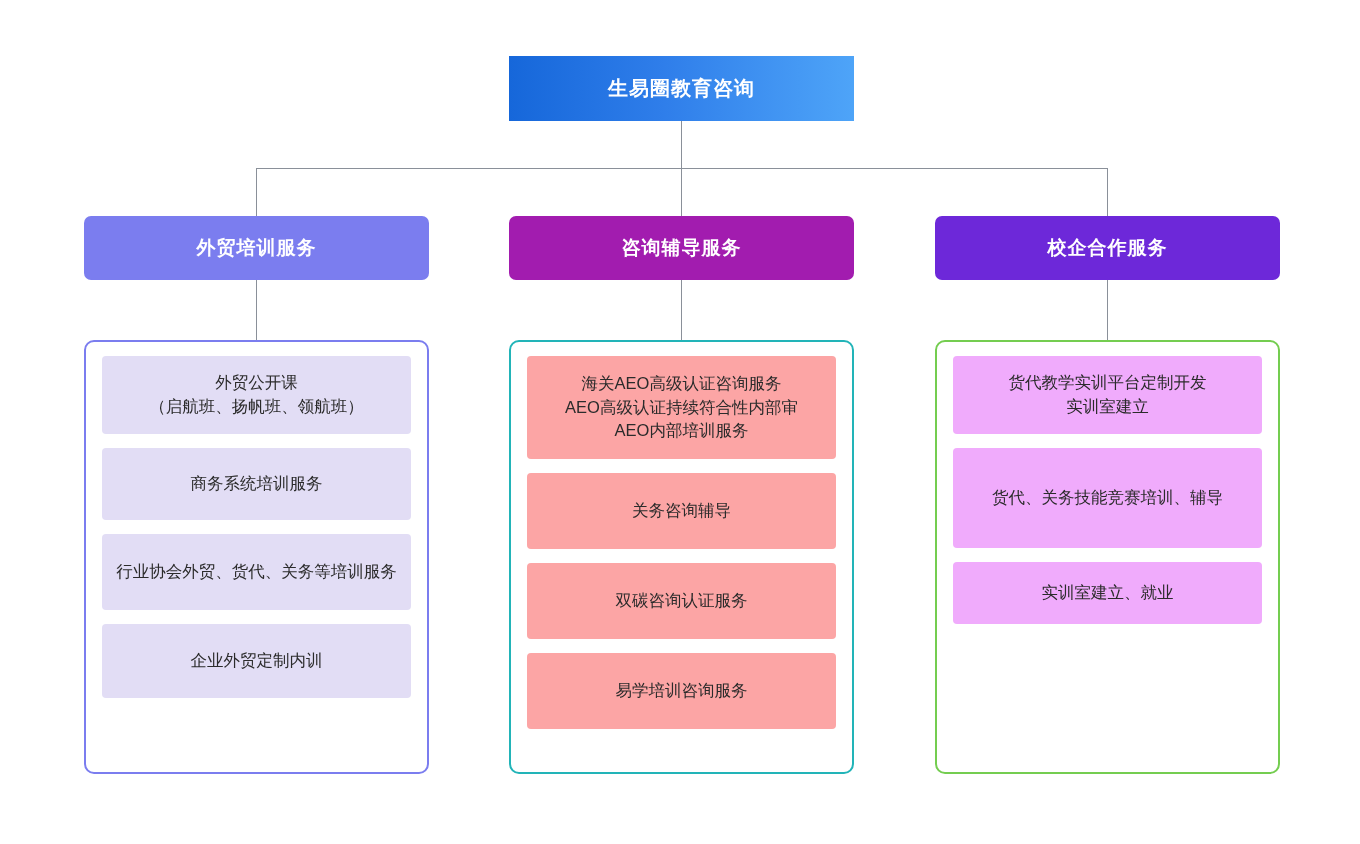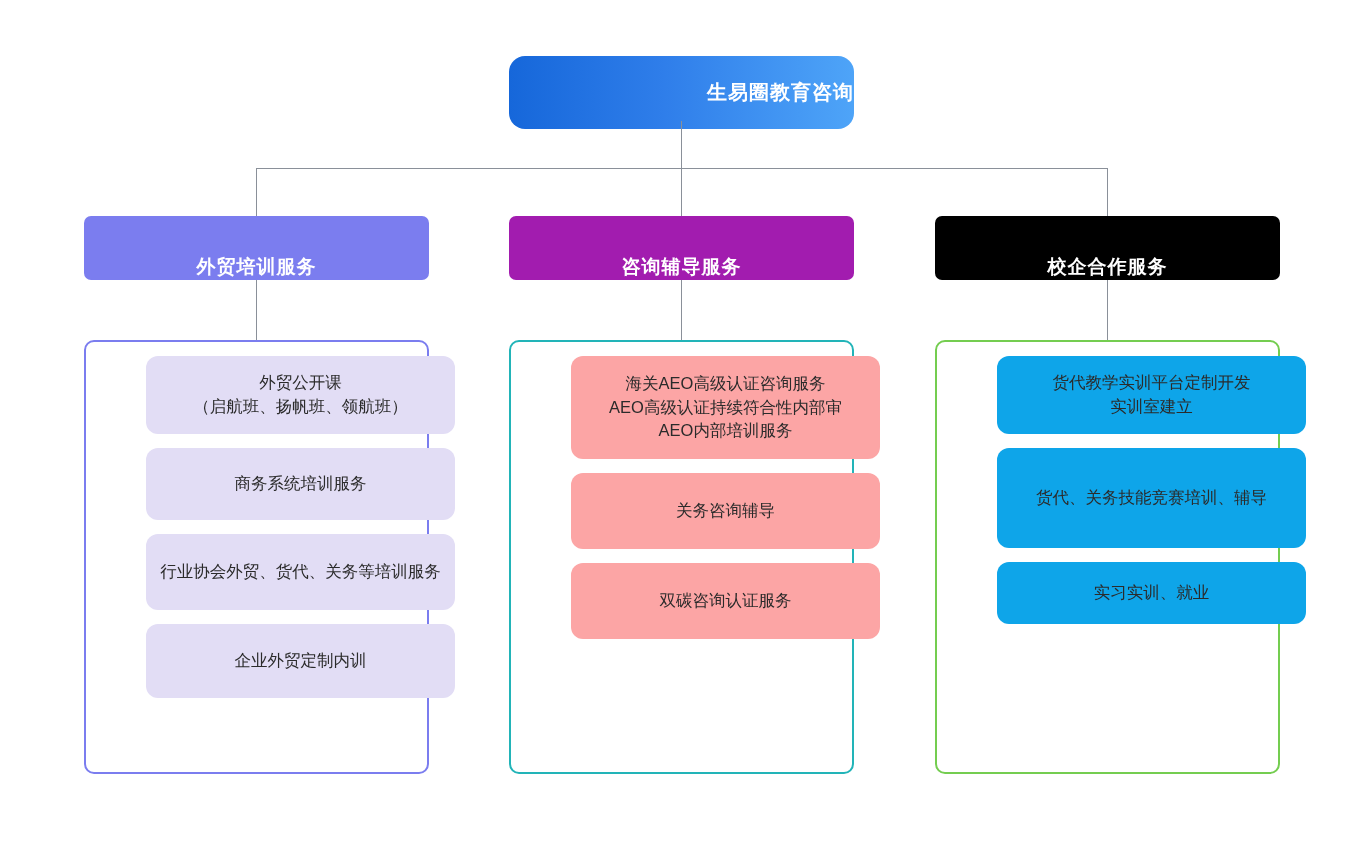--- a/index.html
+++ b/index.html
@@ -16,25 +16,25 @@
     height: 844px;
     background: #ffffff;
   }
 
   
   .root-node {
     position: absolute;
     left: 509px;
     top: 56px;
     width: 345px;
-    height: 73px;
-    border-radius: 16px;
+    height: 65px;
+    border-radius: 0;
     display: flex;
     align-items: center;
-    justify-content: flex-end;
+    justify-content: center;
     color: #ffffff;
     font-size: 20px;
     font-weight: bold;
     letter-spacing: 1px;
     background: linear-gradient(90deg, #1667da 0%, #2f7eea 45%, #4ea4f8 100%);
   }
 
   
   .conn {
     position: absolute;
@@ -47,21 +47,21 @@
   .branch {
     position: absolute;
     top: 216px;
     width: 345px;
   }
   .branch-head {
     width: 345px;
     height: 64px;
     border-radius: 7px;
     display: flex;
-    align-items: flex-end;
+    align-items: center;
     justify-content: center;
     color: #ffffff;
     font-size: 19px;
     font-weight: bold;
     letter-spacing: 1px;
   }
   .branch-box {
     position: absolute;
     top: 124px;
     left: 0;
@@ -70,54 +70,53 @@
     border-radius: 10px;
     border-width: 2px;
     border-style: solid;
     background: #ffffff;
     padding: 14px 16px;
     display: flex;
     flex-direction: column;
     justify-content: flex-start;
   }
   .leaf {
-    border-radius: 12px;
+    border-radius: 4px;
     width: 100%;
     display: flex;
     align-items: center;
     justify-content: center;
     text-align: center;
     color: #2b2b2b;
     font-size: 16.5px;
     line-height: 1.45;
     padding: 10px 12px;
-    margin-left: 44px;
   }
   .leaf + .leaf { margin-top: 14px; }
   .leaf span { display: block; white-space: pre-line; }
 
   
   #branch-0 { left: 84px; }
   #branch-1 { left: 509px; }
   #branch-2 { left: 935px; }
 
   
   #branch-0 .branch-head { background: #7b7def; }
   #branch-0 .branch-box  { border-color: #7b7def; }
   #branch-0 .leaf        { background: #e2ddf5; }
 
   
   #branch-1 .branch-head { background: #a21caf; }
   #branch-1 .branch-box  { border-color: #22b4b8; }
   #branch-1 .leaf        { background: #fca5a5; }
 
   
-  #branch-2 .branch-head { background: #000000; }
+  #branch-2 .branch-head { background: #6d28d9; }
   #branch-2 .branch-box  { border-color: #74cd50; }
-  #branch-2 .leaf        { background: #0ea5e9; }
+  #branch-2 .leaf        { background: #f0abfc; }
 
   
   #branch-0 .leaf { min-height: 72px; }
   #branch-0 .leaf:nth-child(1) { min-height: 78px; }
   #branch-0 .leaf:nth-child(2) { min-height: 72px; }
   #branch-0 .leaf:nth-child(3) { min-height: 76px; justify-content: center; }
   #branch-0 .leaf:nth-child(4) { min-height: 74px; }
 
   #branch-1 .leaf:nth-child(1) { min-height: 103px; }
   #branch-1 .leaf:nth-child(2) { min-height: 76px; }
@@ -180,34 +179,37 @@
         <span>海关AEO高级认证咨询服务
 AEO高级认证持续符合性内部审
 AEO内部培训服务</span>
       </div>
       <div class="leaf">
         <span>关务咨询辅导</span>
       </div>
       <div class="leaf">
         <span>双碳咨询认证服务</span>
       </div>
+      <div class="leaf">
+        <span>易学培训咨询服务</span>
+      </div>
     </div>
   </div>
 
   <div class="branch" id="branch-2">
     <div class="branch-head">
       <span>校企合作服务</span>
     </div>
     <div class="branch-box">
       <div class="leaf">
         <span>货代教学实训平台定制开发
 实训室建立</span>
       </div>
       <div class="leaf">
         <span>货代、关务技能竞赛培训、辅导</span>
       </div>
       <div class="leaf">
-        <span>实习实训、就业</span>
+        <span>实训室建立、就业</span>
       </div>
     </div>
   </div>
 
 </div>
 
 </body></html>

